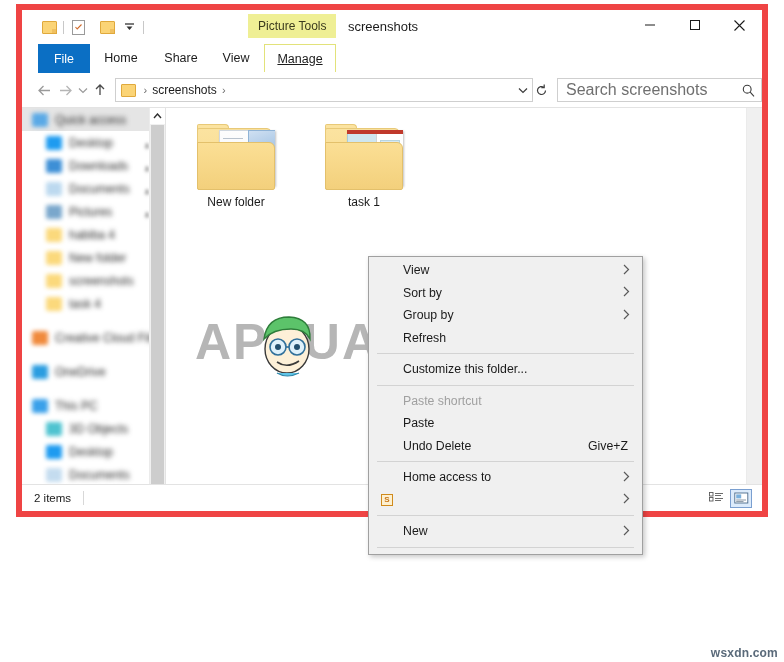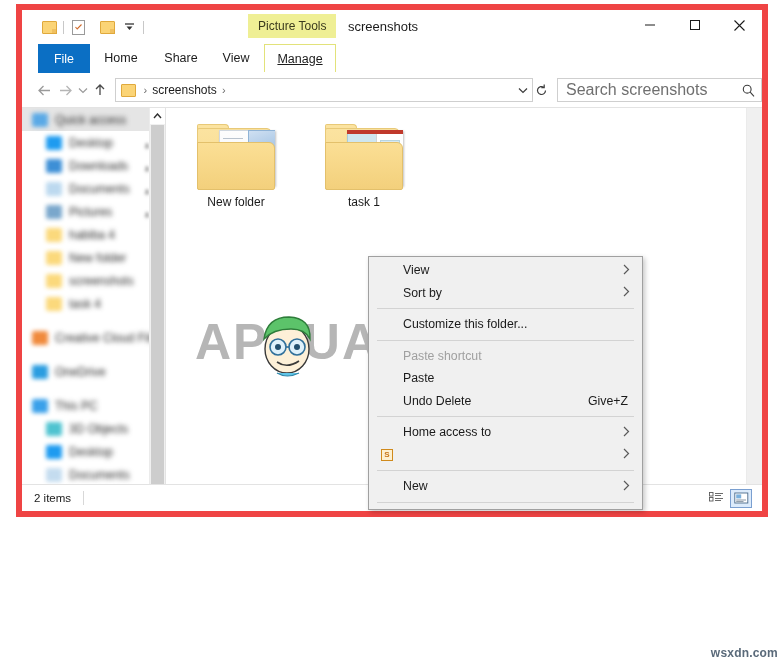--- a/index.html
+++ b/index.html
@@ -617,20 +617,29 @@
       <span class="mi-arrow"><svg width="7" height="11" viewBox="0 0 7 11">
           <path d="M1 1 L5.5 5.5 L1 10" stroke="#5a5a5a" stroke-width="1.2" fill="none"></path>
         </svg></span>
     </div>
     <div class="mi">
       <span class="mi-label">Sort by</span>
       <span class="mi-arrow"><svg width="7" height="11" viewBox="0 0 7 11">
           <path d="M1 1 L5.5 5.5 L1 10" stroke="#5a5a5a" stroke-width="1.2" fill="none"></path>
         </svg></span>
     </div>
+    <div class="mi">
+      <span class="mi-label">Group by</span>
+      <span class="mi-arrow"><svg width="7" height="11" viewBox="0 0 7 11">
+          <path d="M1 1 L5.5 5.5 L1 10" stroke="#5a5a5a" stroke-width="1.2" fill="none"></path>
+        </svg></span>
+    </div>
+    <div class="mi">
+      <span class="mi-label">Refresh</span>
+    </div>
     <div class="mi-sep"></div>
     <div class="mi">
       <span class="mi-label">Customize this folder...</span>
     </div>
     <div class="mi-sep"></div>
     <div class="mi disabled">
       <span class="mi-label">Paste shortcut</span>
     </div>
     <div class="mi">
       <span class="mi-label">Paste</span>

